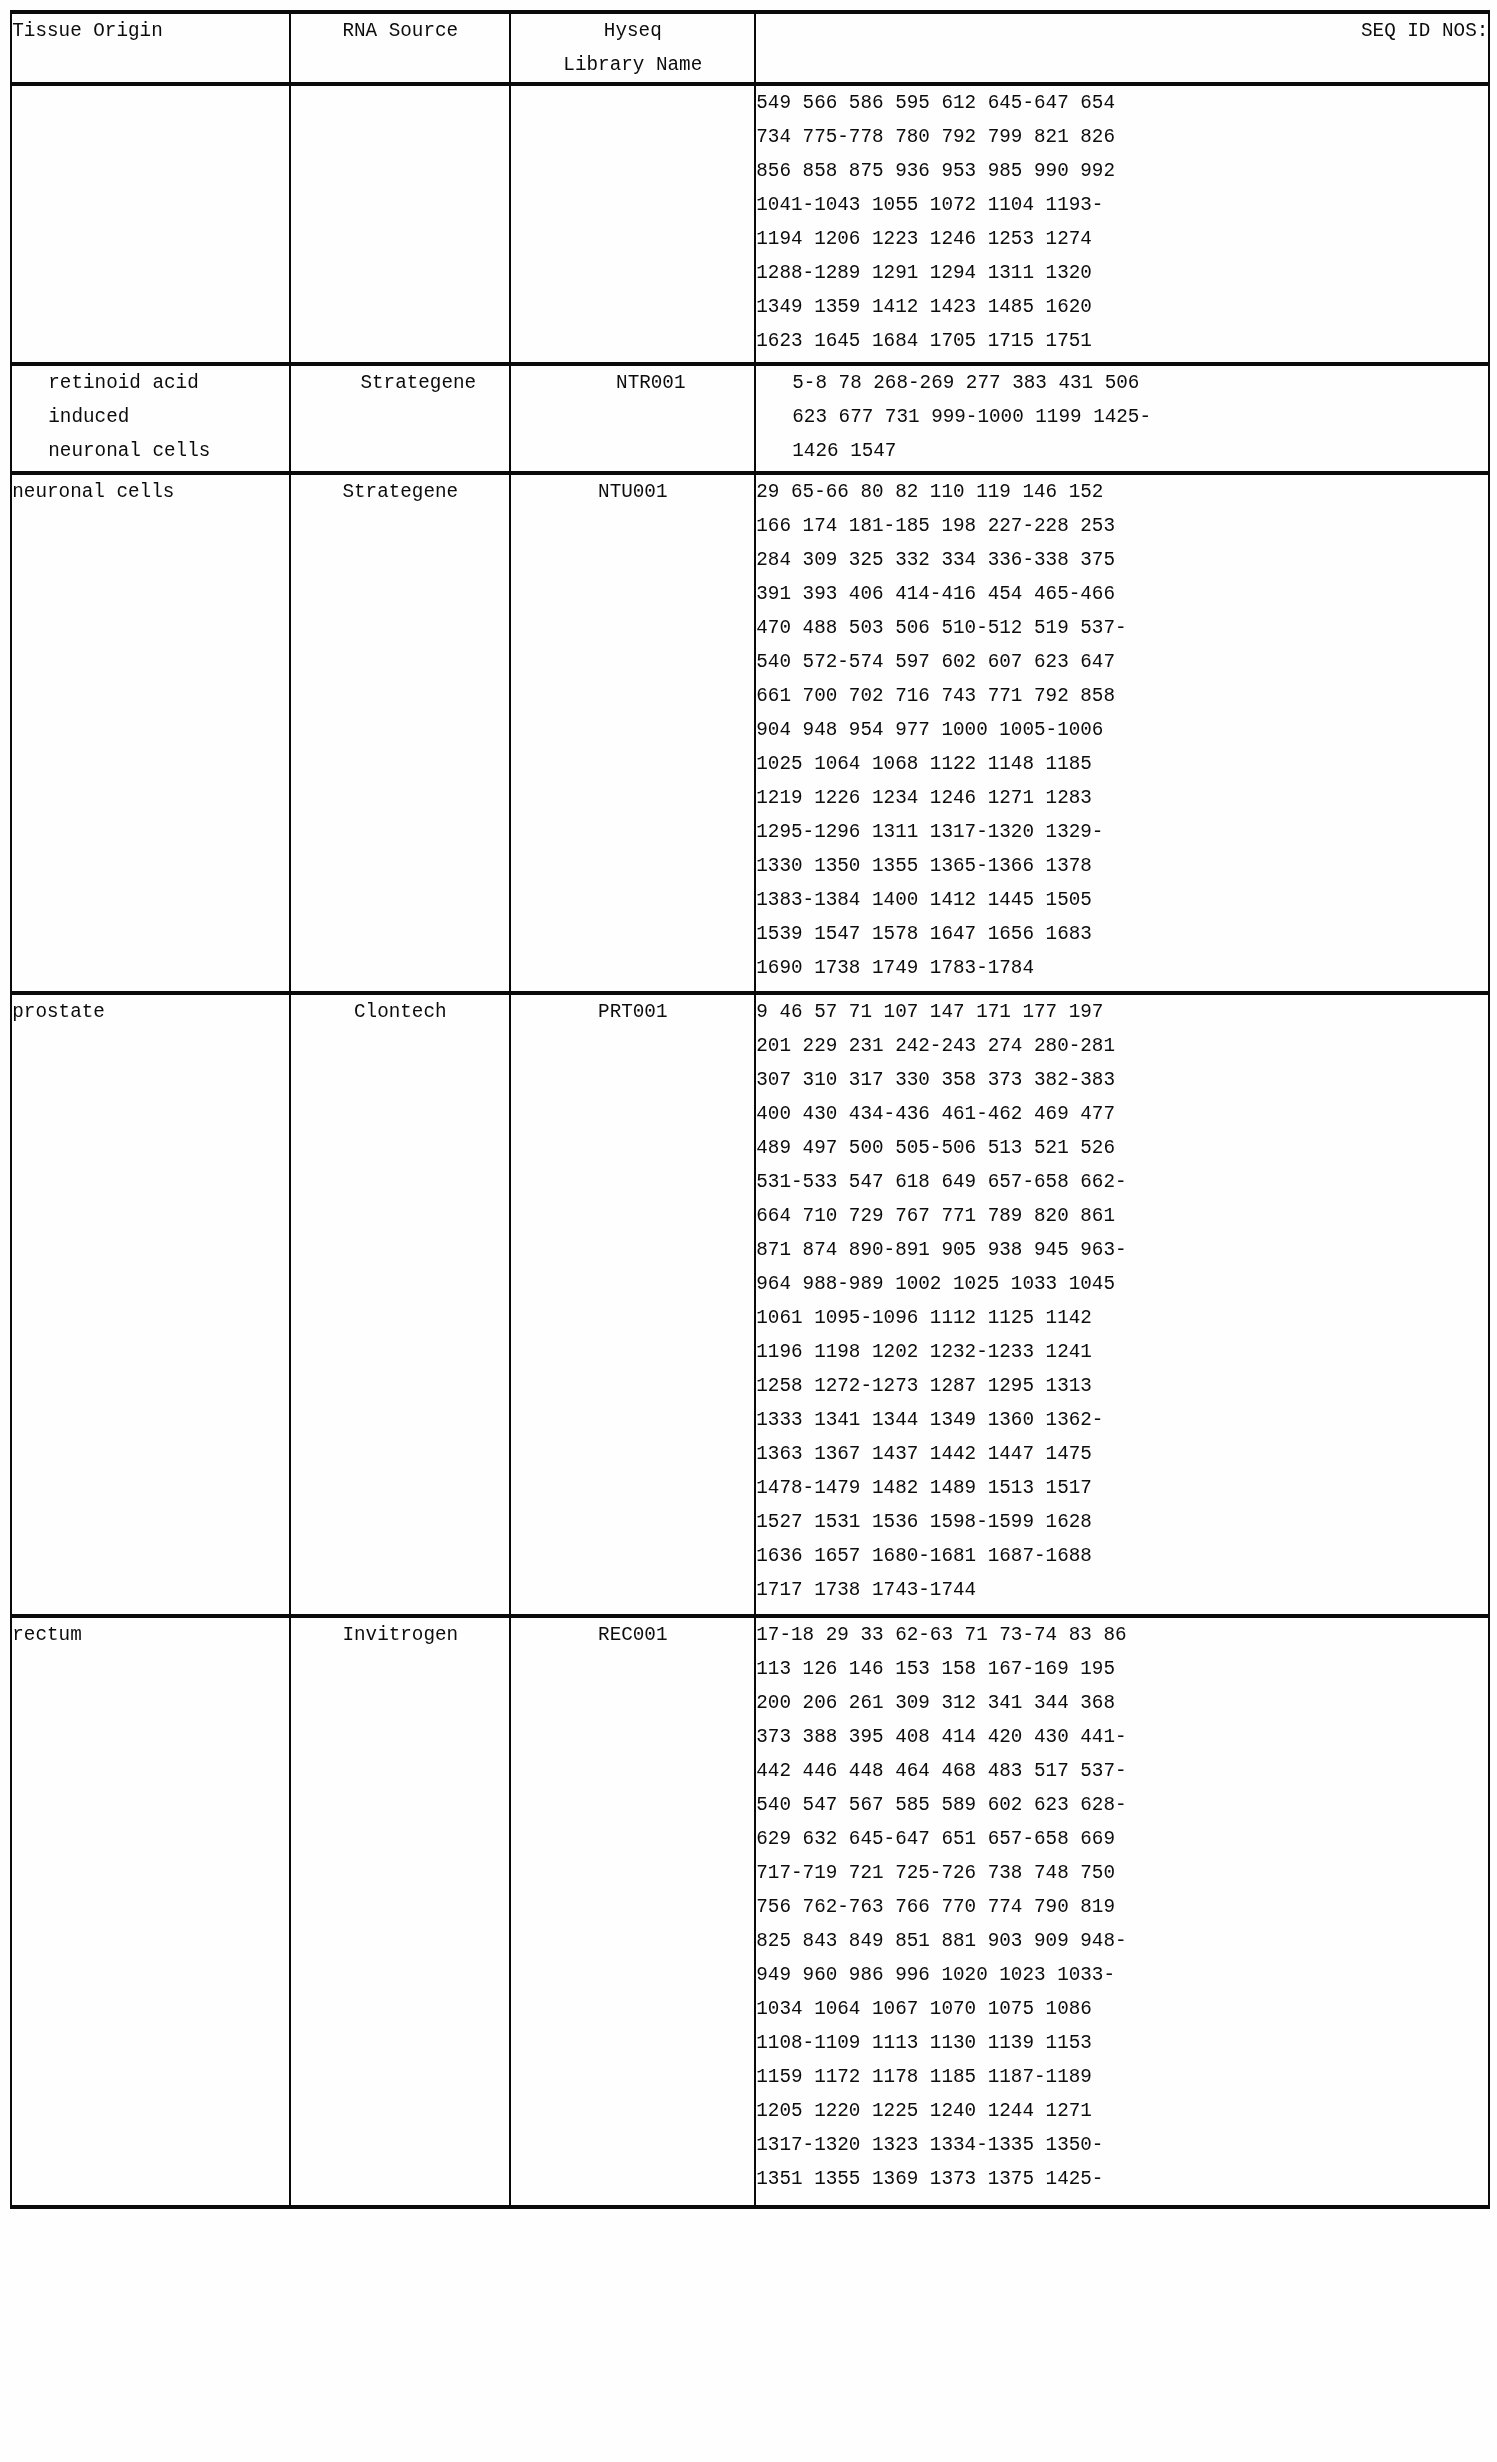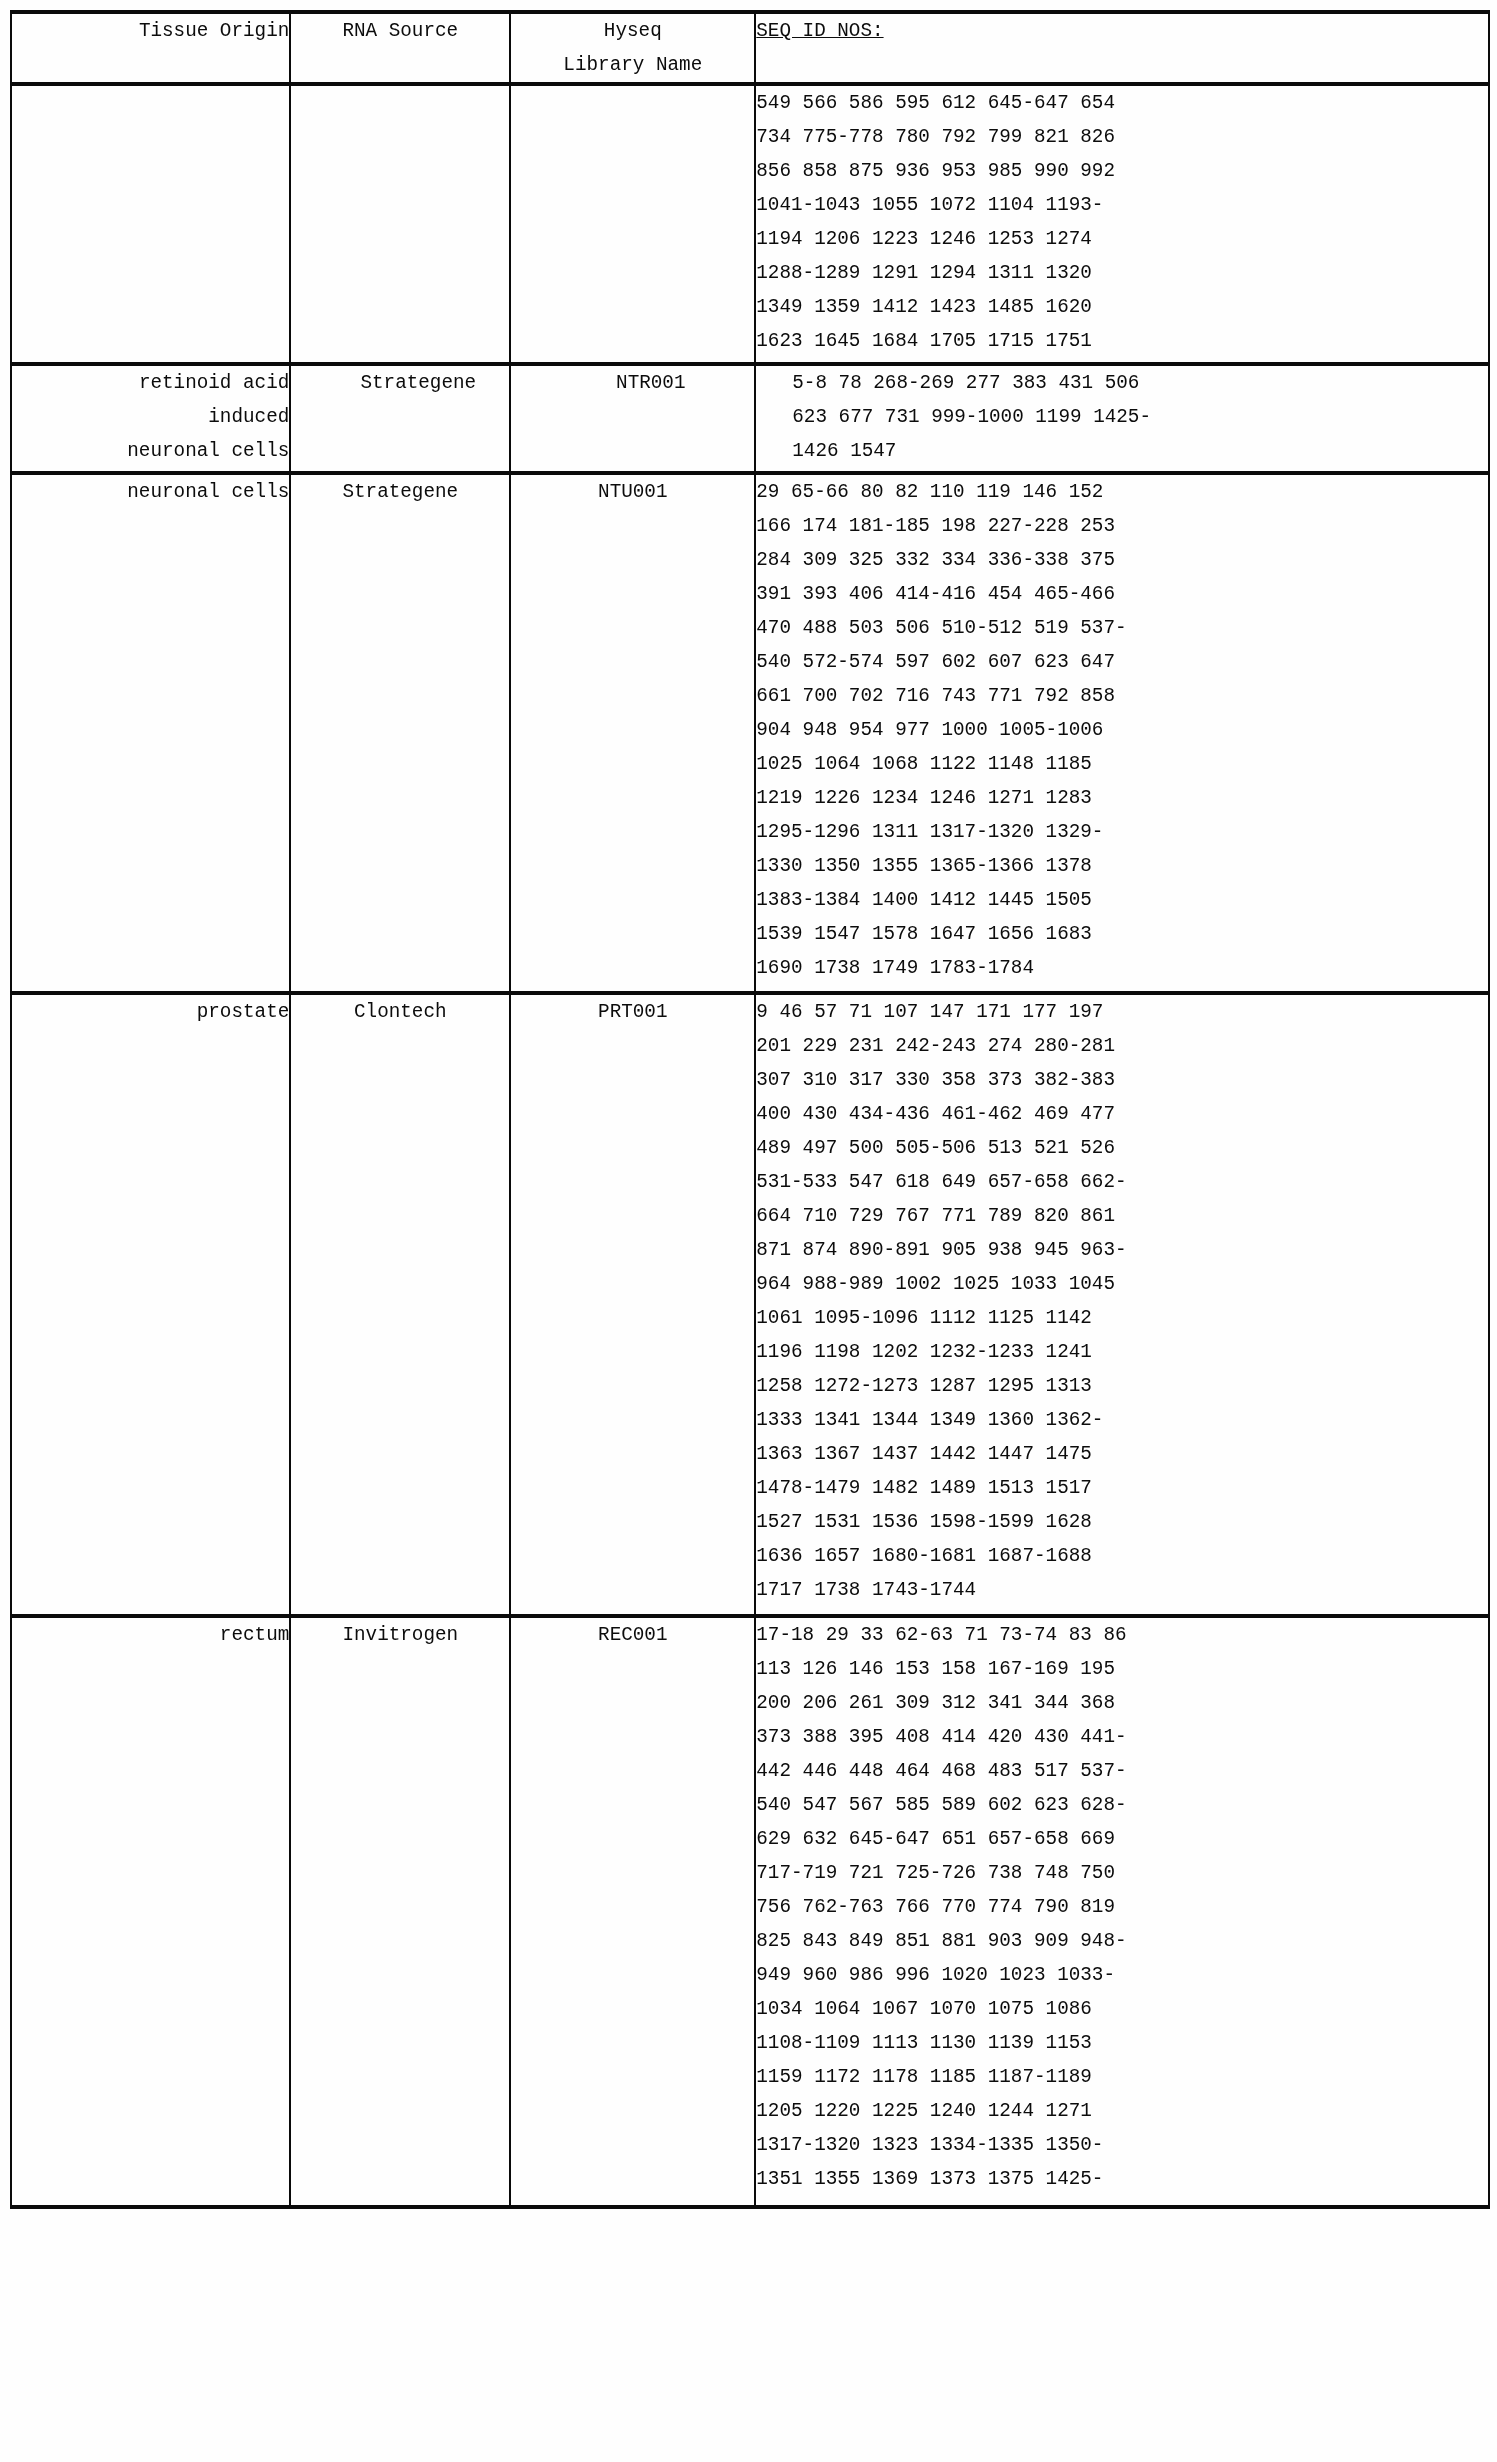--- a/index.html
+++ b/index.html
@@ -36,24 +36,24 @@
     border-top: 4.3px solid #0a0a0a;
     border-bottom: 4.3px solid #0a0a0a;
     vertical-align: top;
     font-size: 19.3px;
     line-height: 34px;
     font-weight: normal;
     white-space: pre-line;
     padding: 0;
     overflow: hidden;
   }
-  th.col-tissue, td.cell-tissue { text-align: right; margin-left: 8px; }
+  th.col-tissue, td.cell-tissue { text-align: left; margin-left: 8px; }
   th.col-source, td.cell-source { text-align: center; }
   th.col-library, td.cell-library { text-align: center; }
-  th.col-seq { text-align: left; text-decoration: underline; }
+  th.col-seq { text-align: right; }
   td.cell-seq {
     text-align: left;
     padding-left: 12px;
     padding-right: 3.4px;
   }
   thead th {
     height: 67px;
     line-height: 34px;
   }
   

